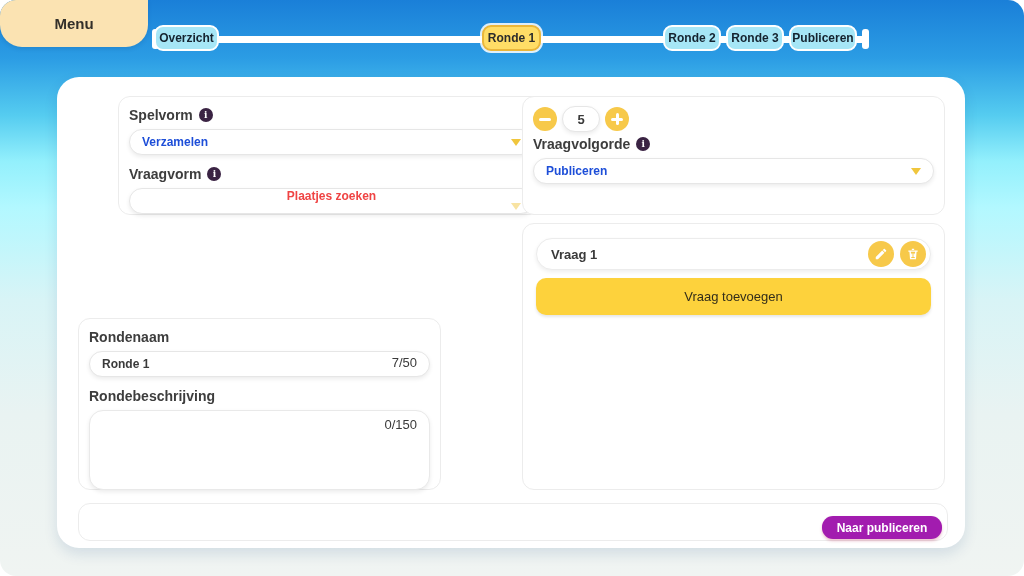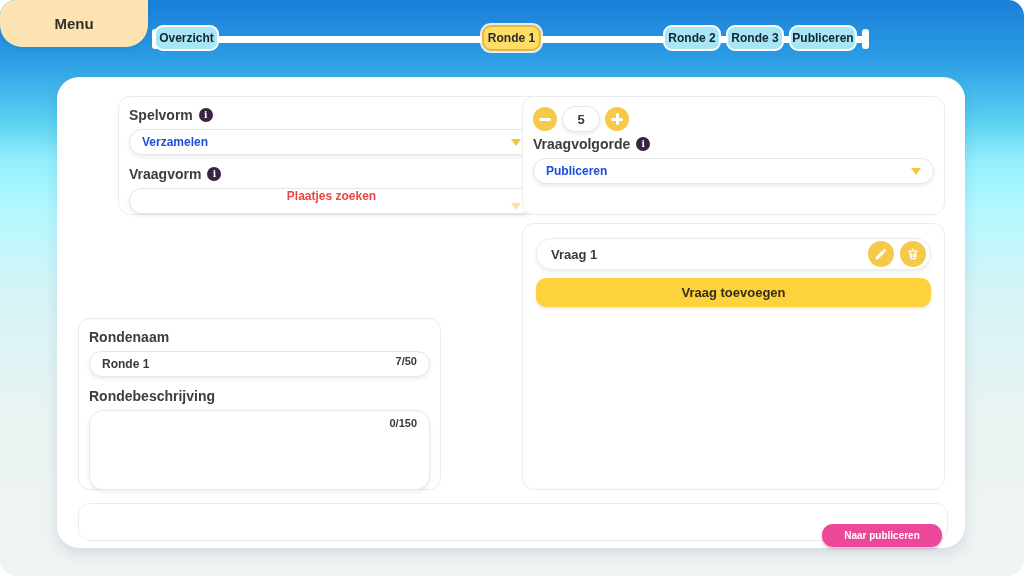--- a/index.html
+++ b/index.html
@@ -109,52 +109,52 @@
     box-shadow:0 2px 4px rgba(0,0,0,.07);
     display:flex; align-items:center; padding:0 4px 0 14px; gap:6px;
   }
   .q-title { font-size:13px; font-weight:bold; color:#3a3a3a; flex:1; }
   .icon-btn {
     width:26px; height:26px; border-radius:50%; background:#f7c94a; border:none;
     display:flex; align-items:center; justify-content:center; cursor:pointer; flex:0 0 auto;
   }
   .icon-btn svg { display:block; }
   .add-btn {
-    margin-top:8px; width:100%; height:29px; background:#fdd23c; border:none;
-    border-radius:10px; font-size:13px; font-weight:bold; color:#332e1a;
+    margin-top:8px; width:100%; height:37px; background:#fdd23c; border:none;
+    border-radius:10px; font-size:13px; font-weight:normal; color:#332e1a;
     cursor:pointer; font-family:"Liberation Sans", sans-serif;
     box-shadow:0 2px 3px rgba(0,0,0,.10);
   }
 
   
   .input-pill {
     height:26px; border:1px solid #e6e6e6; border-radius:13px; background:#fff;
     box-shadow:0 2px 4px rgba(0,0,0,.08);
     display:flex; align-items:center; padding:0 12px; gap:8px;
   }
   .input-pill input {
     border:none; outline:none; flex:1; font-size:12px; font-weight:bold; color:#3a3a3a;
     font-family:"Liberation Sans", sans-serif; background:transparent;
   }
-  .counter { font-size:11px; font-weight:bold; color:#3a3a3a; align-self:flex-start; padding-top:3px; }
+  .counter { font-size:13px; font-weight:normal; color:#3a3a3a; align-self:flex-start; padding-top:3px; }
   .textarea-box {
     position:relative; height:80px; border:1px solid #e9e9e9; border-radius:14px;
     background:#fff; box-shadow:0 2px 4px rgba(0,0,0,.08);
   }
   .textarea-box textarea {
     position:absolute; inset:6px 44px 6px 12px; border:none; outline:none; resize:none;
     font-family:"Liberation Sans", sans-serif; font-size:12px; color:#3a3a3a; background:transparent;
   }
   .textarea-box .counter { position:absolute; top:6px; right:12px; padding:0; }
 
   
   .publish-btn {
-    position:absolute; right:5px; top:20px; width:120px; height:23px;
-    background:#ec4899; border:none; border-radius:11px;
-    color:#fff; font-size:10px; font-weight:bold; cursor:pointer;
+    position:absolute; right:5px; top:12px; width:120px; height:23px;
+    background:#a21caf; border:none; border-radius:11px;
+    color:#fff; font-size:12px; font-weight:bold; cursor:pointer;
     font-family:"Liberation Sans", sans-serif;
     box-shadow:0 2px 3px rgba(180,0,60,.25);
   }
 </style>
 </head>
 <body>
 
 <div class="screen">
 
   <div class="menu-btn">

